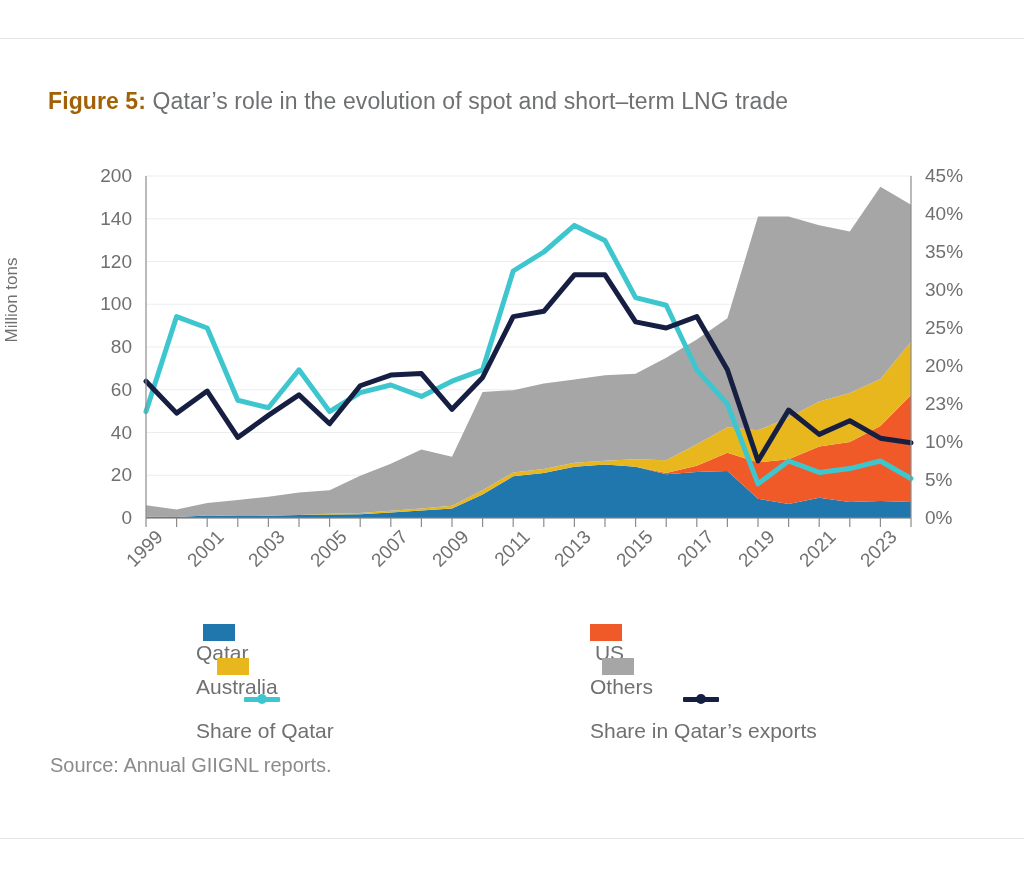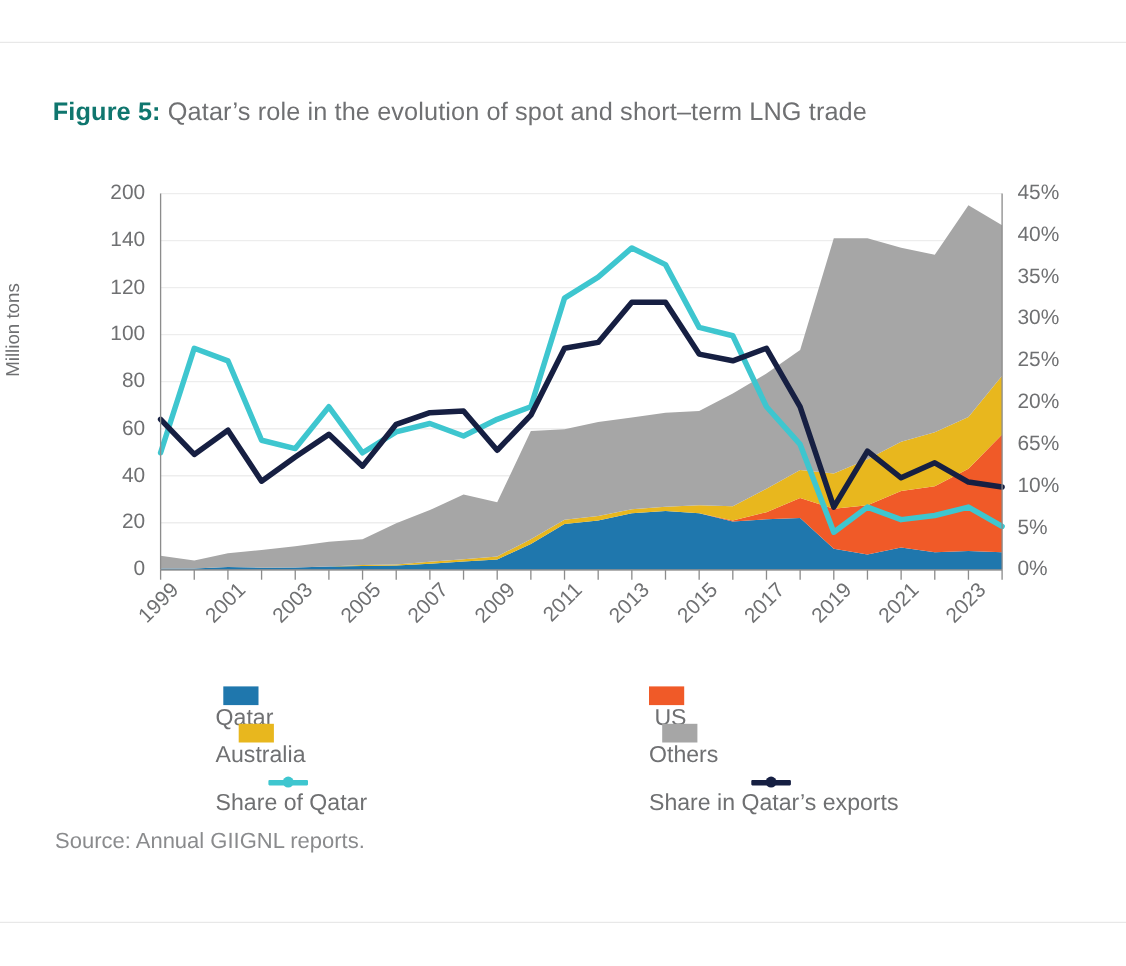--- a/index.html
+++ b/index.html
@@ -13,21 +13,21 @@
   }
   .page-rule{position:absolute;left:0;width:1024px;height:1px;background:#e6e6e6;}
   .rule-top{top:38px;}
   .rule-bottom{top:838px;}
 
   
   .fig-title{
     position:absolute;left:48px;top:88px;
     font-size:23px;letter-spacing:.1px;white-space:nowrap;
   }
-  .fig-title .fig-num{color:#0f766e;font-weight:bold;text-align:center;}
+  .fig-title .fig-num{color:#a16207;font-weight:bold;text-align:center;}
   .fig-title .fig-text{color:#6f7072;font-weight:normal;}
 
   
   #chart-area{position:absolute;left:0;top:150px;width:1024px;height:400px;}
   #plot{position:absolute;left:146px;top:26px;width:765px;height:342px;}
   svg.plot-svg{display:block;width:765px;height:342px;overflow:visible;}
 
   
   .axis-title-y{
     position:absolute;left:-108px;top:140px;width:240px;
@@ -49,21 +49,21 @@
     text-align:right;
   }
 
   
   #legend{position:absolute;left:196px;top:624px;width:720px;height:104px;}
   .lg-item{position:absolute;display:flex;align-items:center;height:26px;flex-direction:column;}
   .lg-col1{left:0;}
   .lg-col2{left:394px;}
   .lg-row1{top:0;}
   .lg-row2{top:34px;}
-  .lg-row3{top:80px;}
+  .lg-row3{top:68px;gap:13px;}
   .swatch{width:32px;height:17px;margin-right:7px;flex:0 0 auto;}
   .lineswatch{width:36px;height:14px;margin-right:5px;flex:0 0 auto;position:relative;}
   .lineswatch i{position:absolute;left:0;top:5px;width:36px;height:5px;display:block;border-radius:1px;}
   .lineswatch b{position:absolute;left:13px;top:2px;width:10px;height:10px;border-radius:50%;display:block;}
   .lg-label{font-size:21px;color:#6f7072;white-space:nowrap;}
 
   
   .source-note{
     position:absolute;left:50px;top:754px;
     font-size:20px;color:#8a8b8d;white-space:nowrap;
@@ -92,21 +92,21 @@
       <div class="ytick" style="top: 171px;">80</div>
       <div class="ytick" style="top: 128.25px;">100</div>
       <div class="ytick" style="top: 85.5px;">120</div>
       <div class="ytick" style="top: 42.75px;">140</div>
       <div class="ytick" style="top: 0px;">200</div>
     </div>
   <div class="ylabels-right" id="ylabels-right">
       <div class="ytick" style="top: 342px;">0%</div>
       <div class="ytick" style="top: 304px;">5%</div>
       <div class="ytick" style="top: 266px;">10%</div>
-      <div class="ytick" style="top: 228px;">65%</div>
+      <div class="ytick" style="top: 228px;">23%</div>
       <div class="ytick" style="top: 190px;">20%</div>
       <div class="ytick" style="top: 152px;">25%</div>
       <div class="ytick" style="top: 114px;">30%</div>
       <div class="ytick" style="top: 76px;">35%</div>
       <div class="ytick" style="top: 38px;">40%</div>
       <div class="ytick" style="top: 0px;">45%</div>
     </div>
 
   <div id="plot">
     <svg class="plot-svg" id="plot-svg" viewBox="0 0 765 342" preserveAspectRatio="none">

